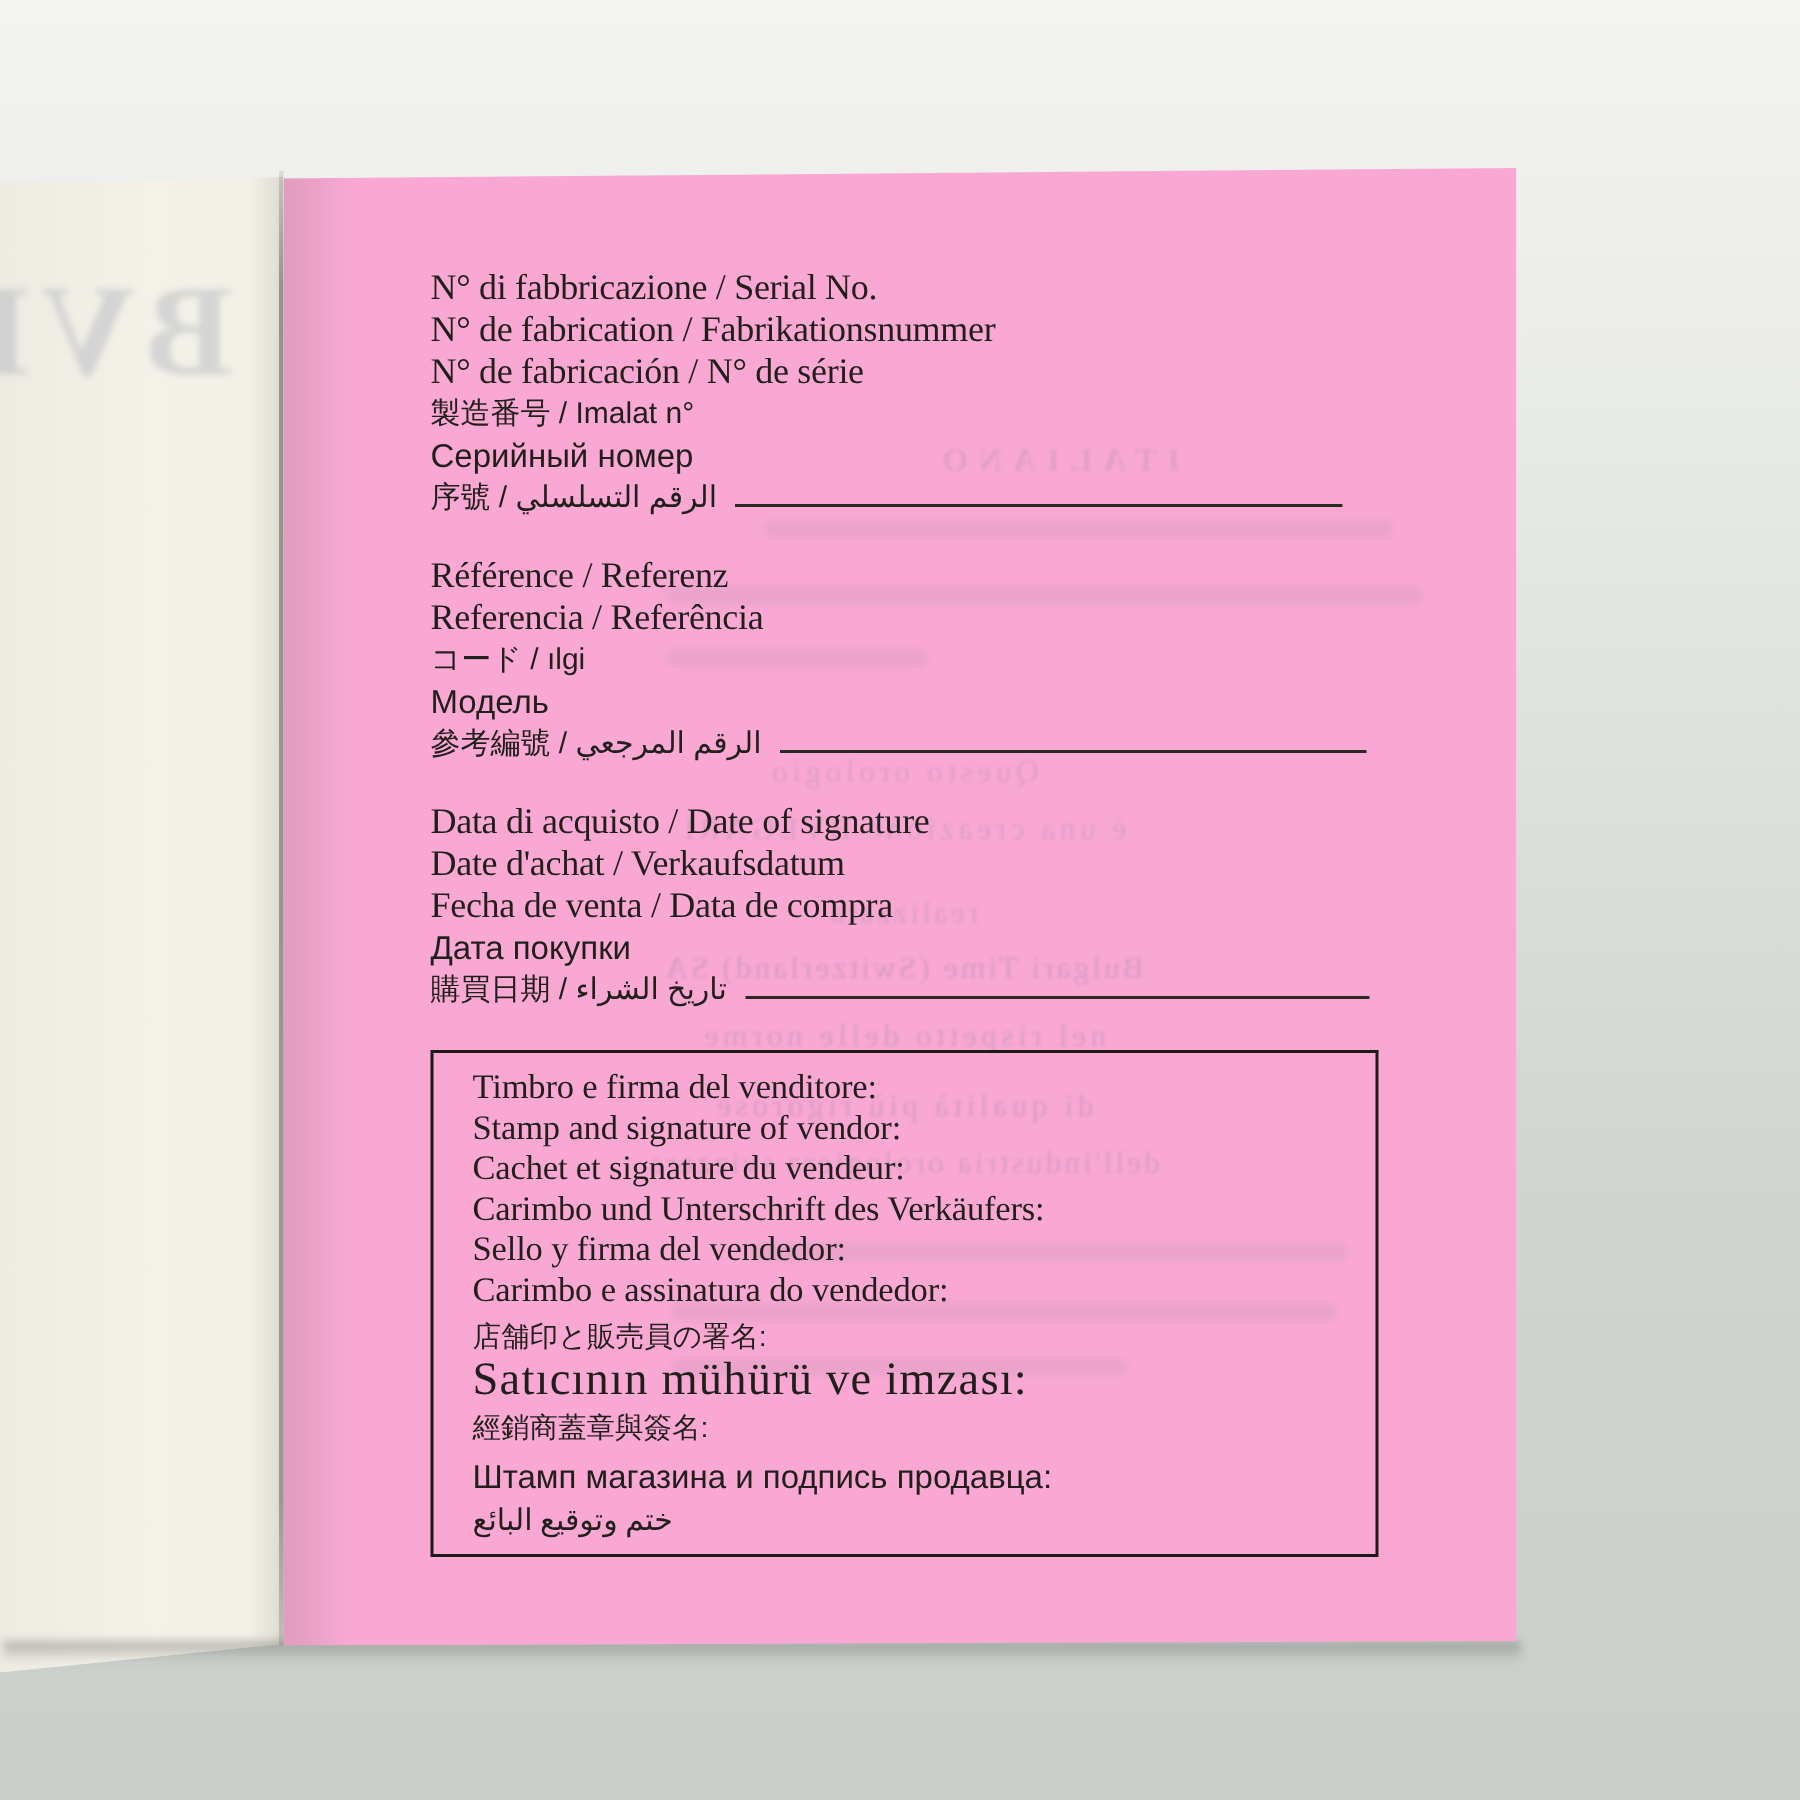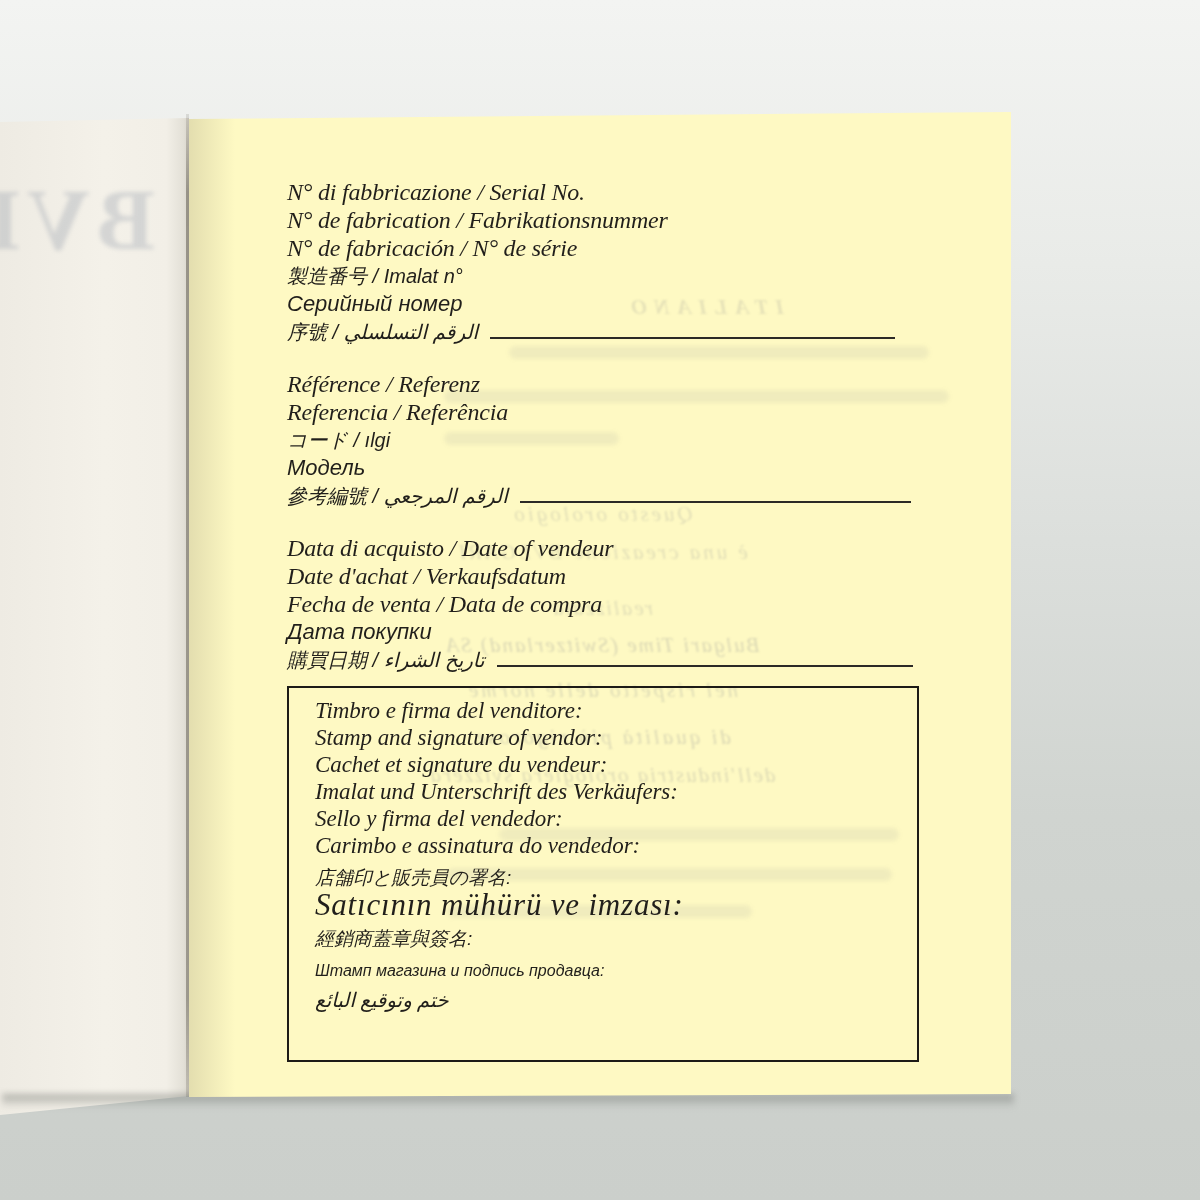--- a/index.html
+++ b/index.html
@@ -32,23 +32,22 @@
   }
   .page-shadow{
     position:absolute;left:2px;top:1094px;width:1012px;height:14px;
     background:linear-gradient(180deg,rgba(96,100,96,0.45),rgba(96,100,96,0));
     filter:blur(3px);
   }
 
   
   .page{
     position:absolute;left:189px;top:112px;width:822px;height:985px;
-    background:#fef9c3;
+    background:#f9a8d4;
     clip-path:polygon(0 7px,100% 0,100% calc(100% - 3px),0 100%);
-    font-style:italic;
   }
   .gutter{
     position:absolute;left:0;top:0;width:46px;height:100%;
     background:linear-gradient(90deg,rgba(120,112,94,0.20),rgba(120,112,94,0.0));
   }
 
   
   .ghost-layer{position:absolute;inset:0;z-index:0;}
   .ghost-line{
     position:absolute;left:98px;width:630px;text-align:center;
@@ -89,26 +88,26 @@
   .s-cjk-spaced{font-family:"Liberation Sans","DejaVu Sans",sans-serif;font-size:20px;letter-spacing:2px;}
   .rule{
     flex:1;border-bottom:2px solid #2c2a26;
     margin:0 24px 6px 12px;min-width:60px;
   }
   .section:nth-child(2) .rule{margin-right:8px;}
   .section:nth-child(3) .rule{margin-right:6px;}
 
   
   .vendor-box{
-    margin-top:12px;border:2px solid #1d1b17;height:376px;
+    margin-top:26px;border:2px solid #1d1b17;height:338px;
     box-sizing:border-box;padding:9px 10px 8px 26px;
   }
   .vendor-box .row{line-height:27px;}
   .vendor-box .s-serif{font-size:23px;letter-spacing:-0.1px;}
-  .vendor-box .s-sans{font-size:16px;margin-top:5px;}
+  .vendor-box .s-sans{font-size:22px;margin-top:5px;}
   .s-jp{font-family:"Liberation Sans","DejaVu Sans",sans-serif;font-size:19px;margin-top:5px;}
   .s-zh{font-family:"Liberation Sans","DejaVu Sans",sans-serif;font-size:19px;margin-top:7px;}
   .s-tr{font-family:"Liberation Serif","DejaVu Serif",serif;font-size:31px;letter-spacing:0.8px;}
   .s-ar{font-family:"Liberation Serif","DejaVu Sans",serif;font-size:20px;margin-top:3px;}
 </style>
 </head>
 <body>
 
 <div class="scene">
 
@@ -176,21 +175,21 @@
             <div class="row s-sans">
               <span class="txt">Модель</span>
             </div>
             <div class="row s-cjk">
               <span class="txt">參考編號 / الرقم المرجعي</span>
               <span class="rule"></span>
             </div>
           </div>
           <div class="section">
             <div class="row s-serif">
-              <span class="txt">Data di acquisto / Date of vendeur</span>
+              <span class="txt">Data di acquisto / Date of signature</span>
             </div>
             <div class="row s-serif">
               <span class="txt">Date d'achat / Verkaufsdatum</span>
             </div>
             <div class="row s-serif">
               <span class="txt">Fecha de venta / Data de compra</span>
             </div>
             <div class="row s-sans">
               <span class="txt">Дата покупки</span>
             </div>
@@ -204,21 +203,21 @@
           <div class="row s-serif">
             <span class="txt">Timbro e firma del venditore:</span>
           </div>
           <div class="row s-serif">
             <span class="txt">Stamp and signature of vendor:</span>
           </div>
           <div class="row s-serif">
             <span class="txt">Cachet et signature du vendeur:</span>
           </div>
           <div class="row s-serif">
-            <span class="txt">Imalat und Unterschrift des Verkäufers:</span>
+            <span class="txt">Carimbo und Unterschrift des Verkäufers:</span>
           </div>
           <div class="row s-serif">
             <span class="txt">Sello y firma del vendedor:</span>
           </div>
           <div class="row s-serif">
             <span class="txt">Carimbo e assinatura do vendedor:</span>
           </div>
           <div class="row s-jp">
             <span class="txt">店舗印と販売員の署名:</span>
           </div>

